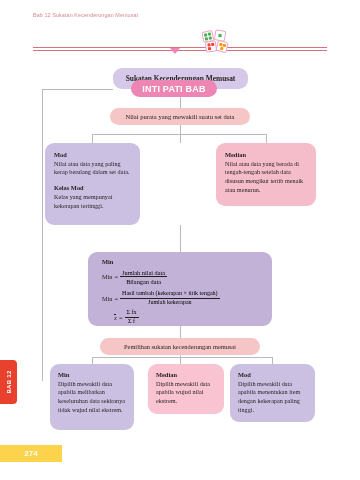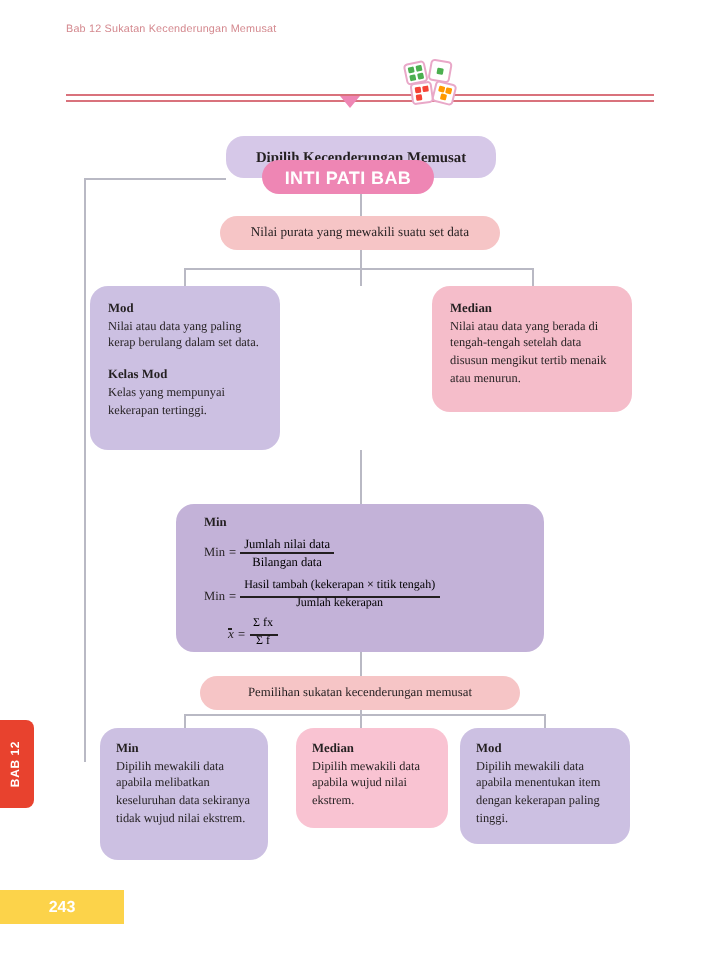--- a/index.html
+++ b/index.html
@@ -303,21 +303,21 @@
 <div class="line vline" style="left:180px; top:225px; height:27px;"></div>
 
 <div class="line vline" style="left:180px; top:326px; height:12px;"></div>
 
 <div class="line vline" style="left:180px; top:355px; height:9px;"></div>
 <div class="line hline" style="left:92px; top:357px; width:180px;"></div>
 <div class="line vline" style="left:92px; top:357px; height:7px;"></div>
 <div class="line vline" style="left:272px; top:357px; height:7px;"></div>
 
 <div class="node node-centered" id="node-root">
-  <span class="node-text">Dipilih Kecenderungan Memusat</span>
+  <span class="node-text">Sukatan Kecenderungan Memusat</span>
 </div>
 
 <div class="node node-centered" id="node-definition">
   <span class="node-text">Nilai purata yang mewakili suatu set data</span>
 </div>
 
 <div class="node" id="node-mod">
   <div class="blk-title">Mod</div>
   <div class="blk-body">Nilai atau data yang paling kerap berulang dalam set data.</div>
   <div class="blk-gap"></div>
@@ -378,14 +378,14 @@
 <div class="node" id="node-mod-use">
   <div class="blk-title">Mod</div>
   <div class="blk-body">Dipilih mewakili data apabila menentukan item dengan kekerapan paling tinggi.</div>
 </div>
 
 <div id="side-tab">
   <span id="side-tab-text">BAB 12</span>
 </div>
 
 <div id="footer-bar">
-  <span id="footer-page">243</span>
+  <span id="footer-page">274</span>
 </div>
 
 </body></html>

